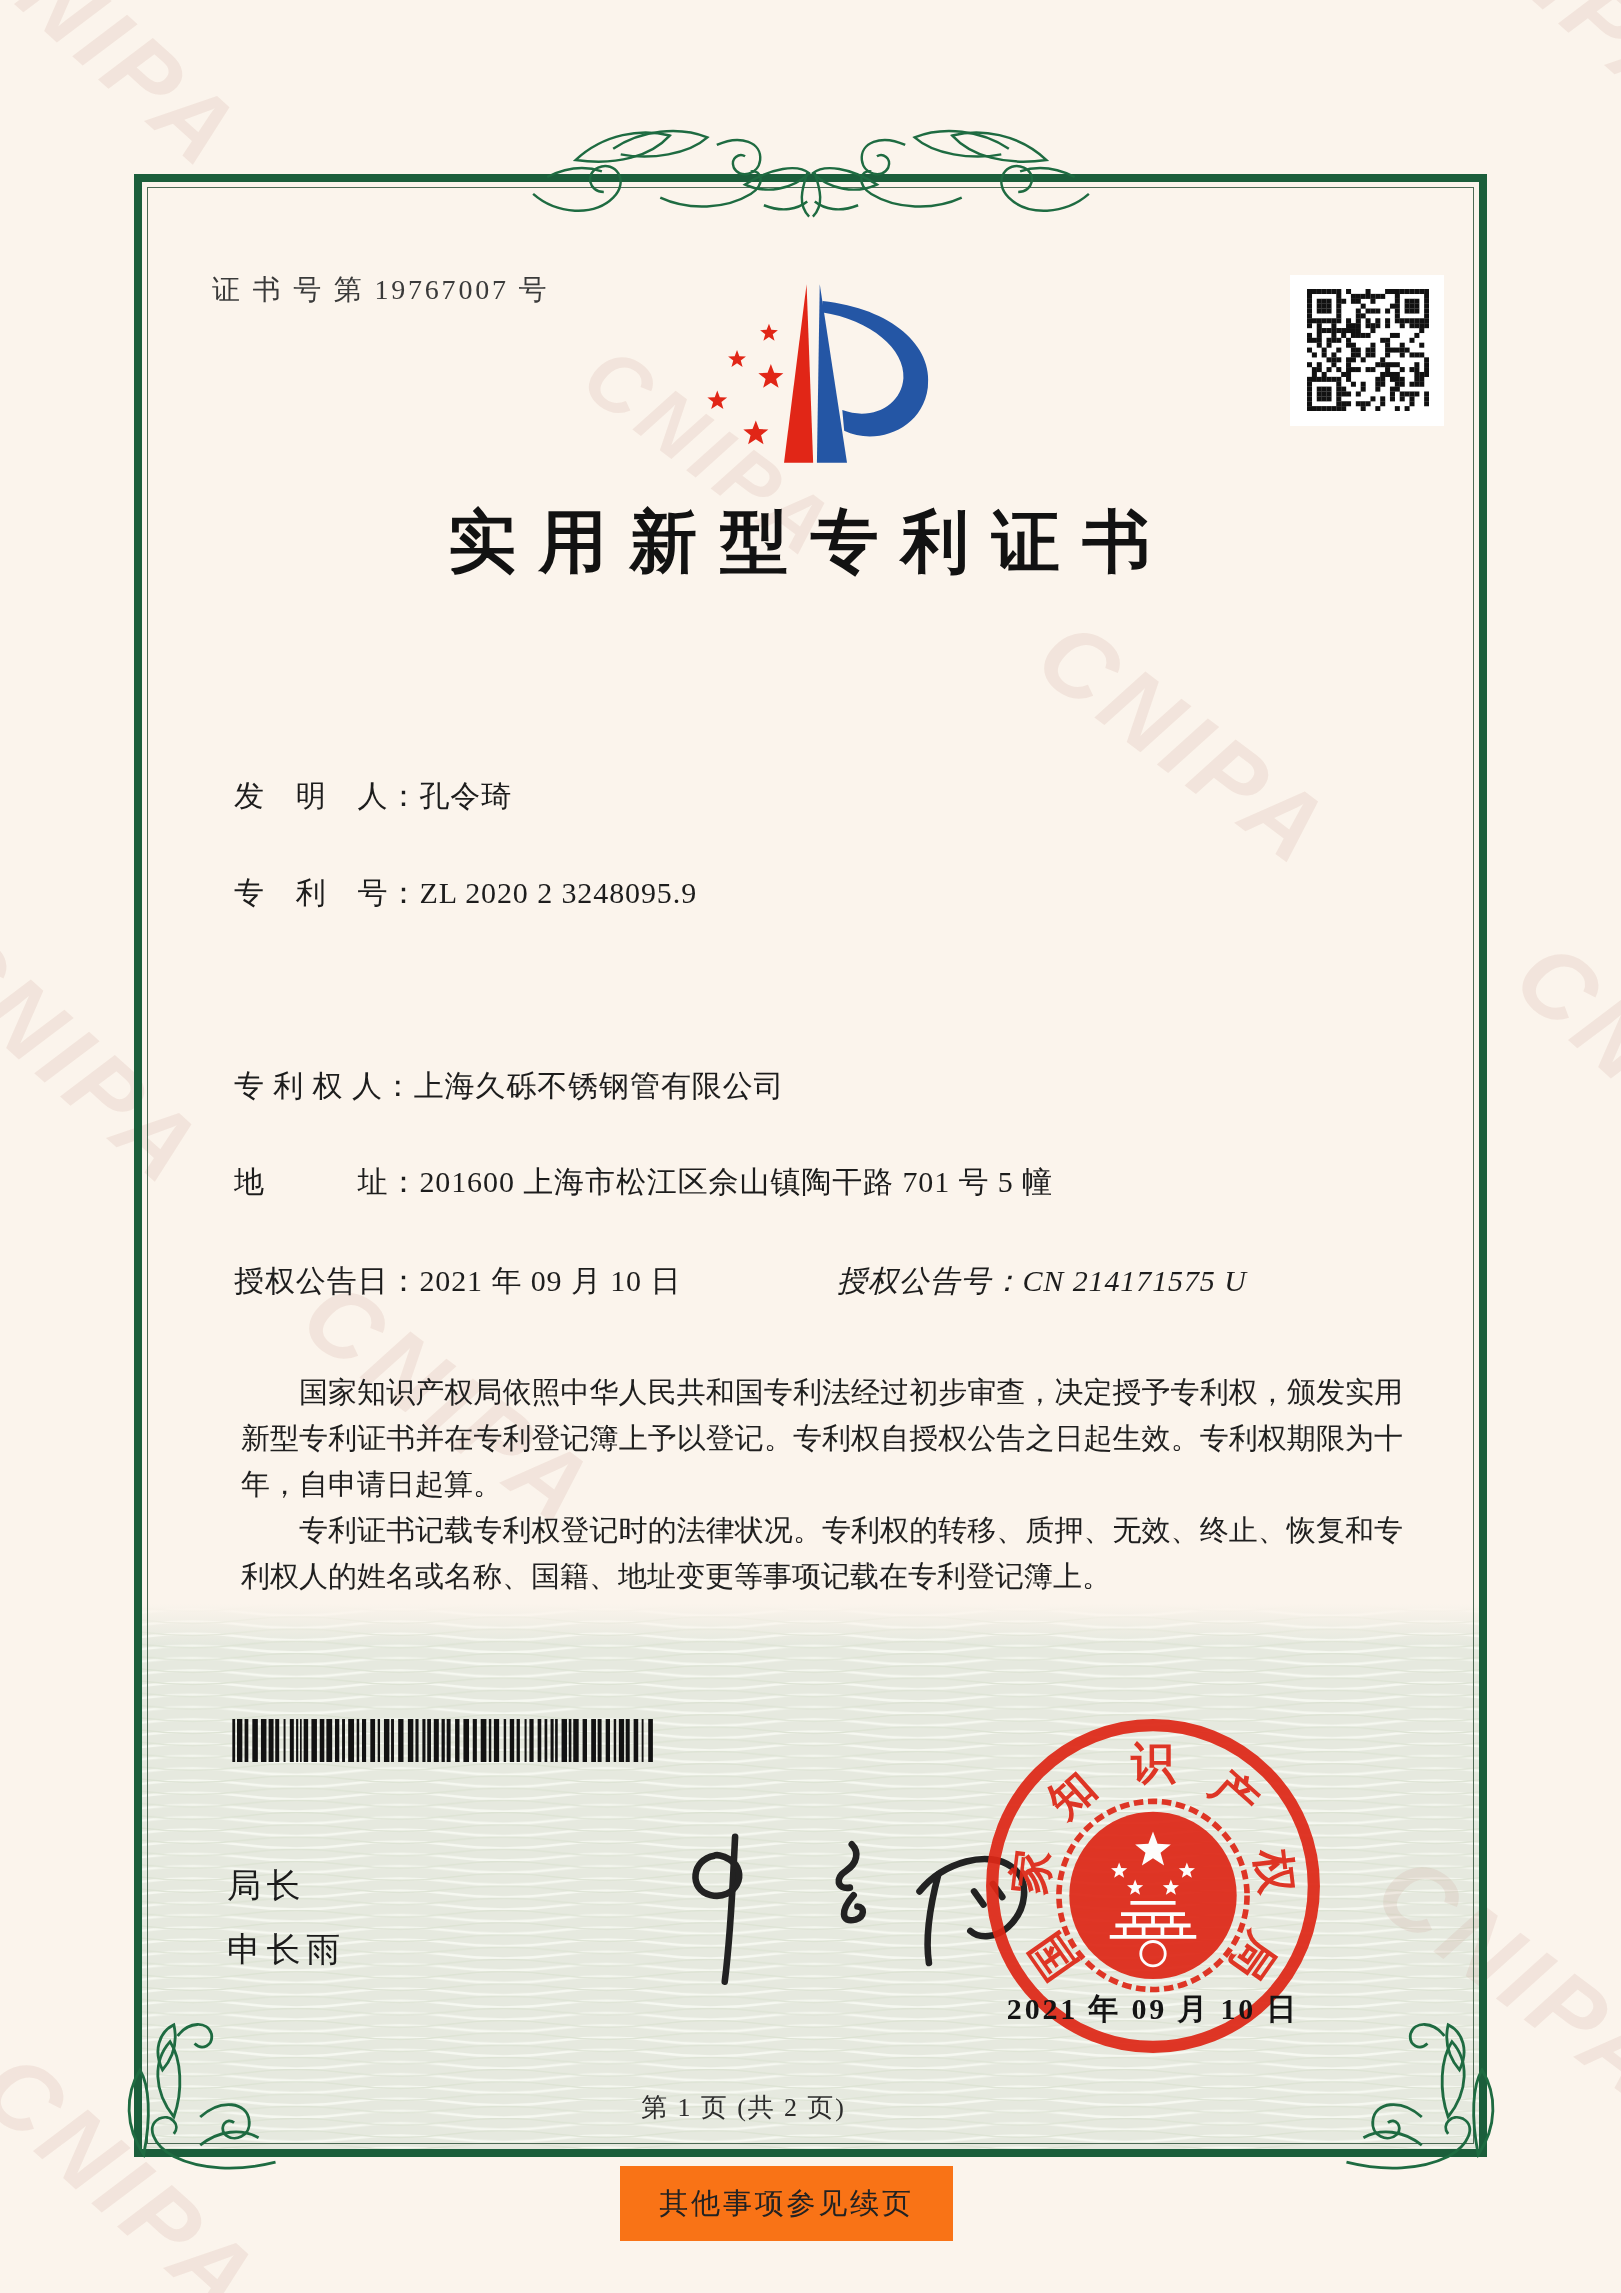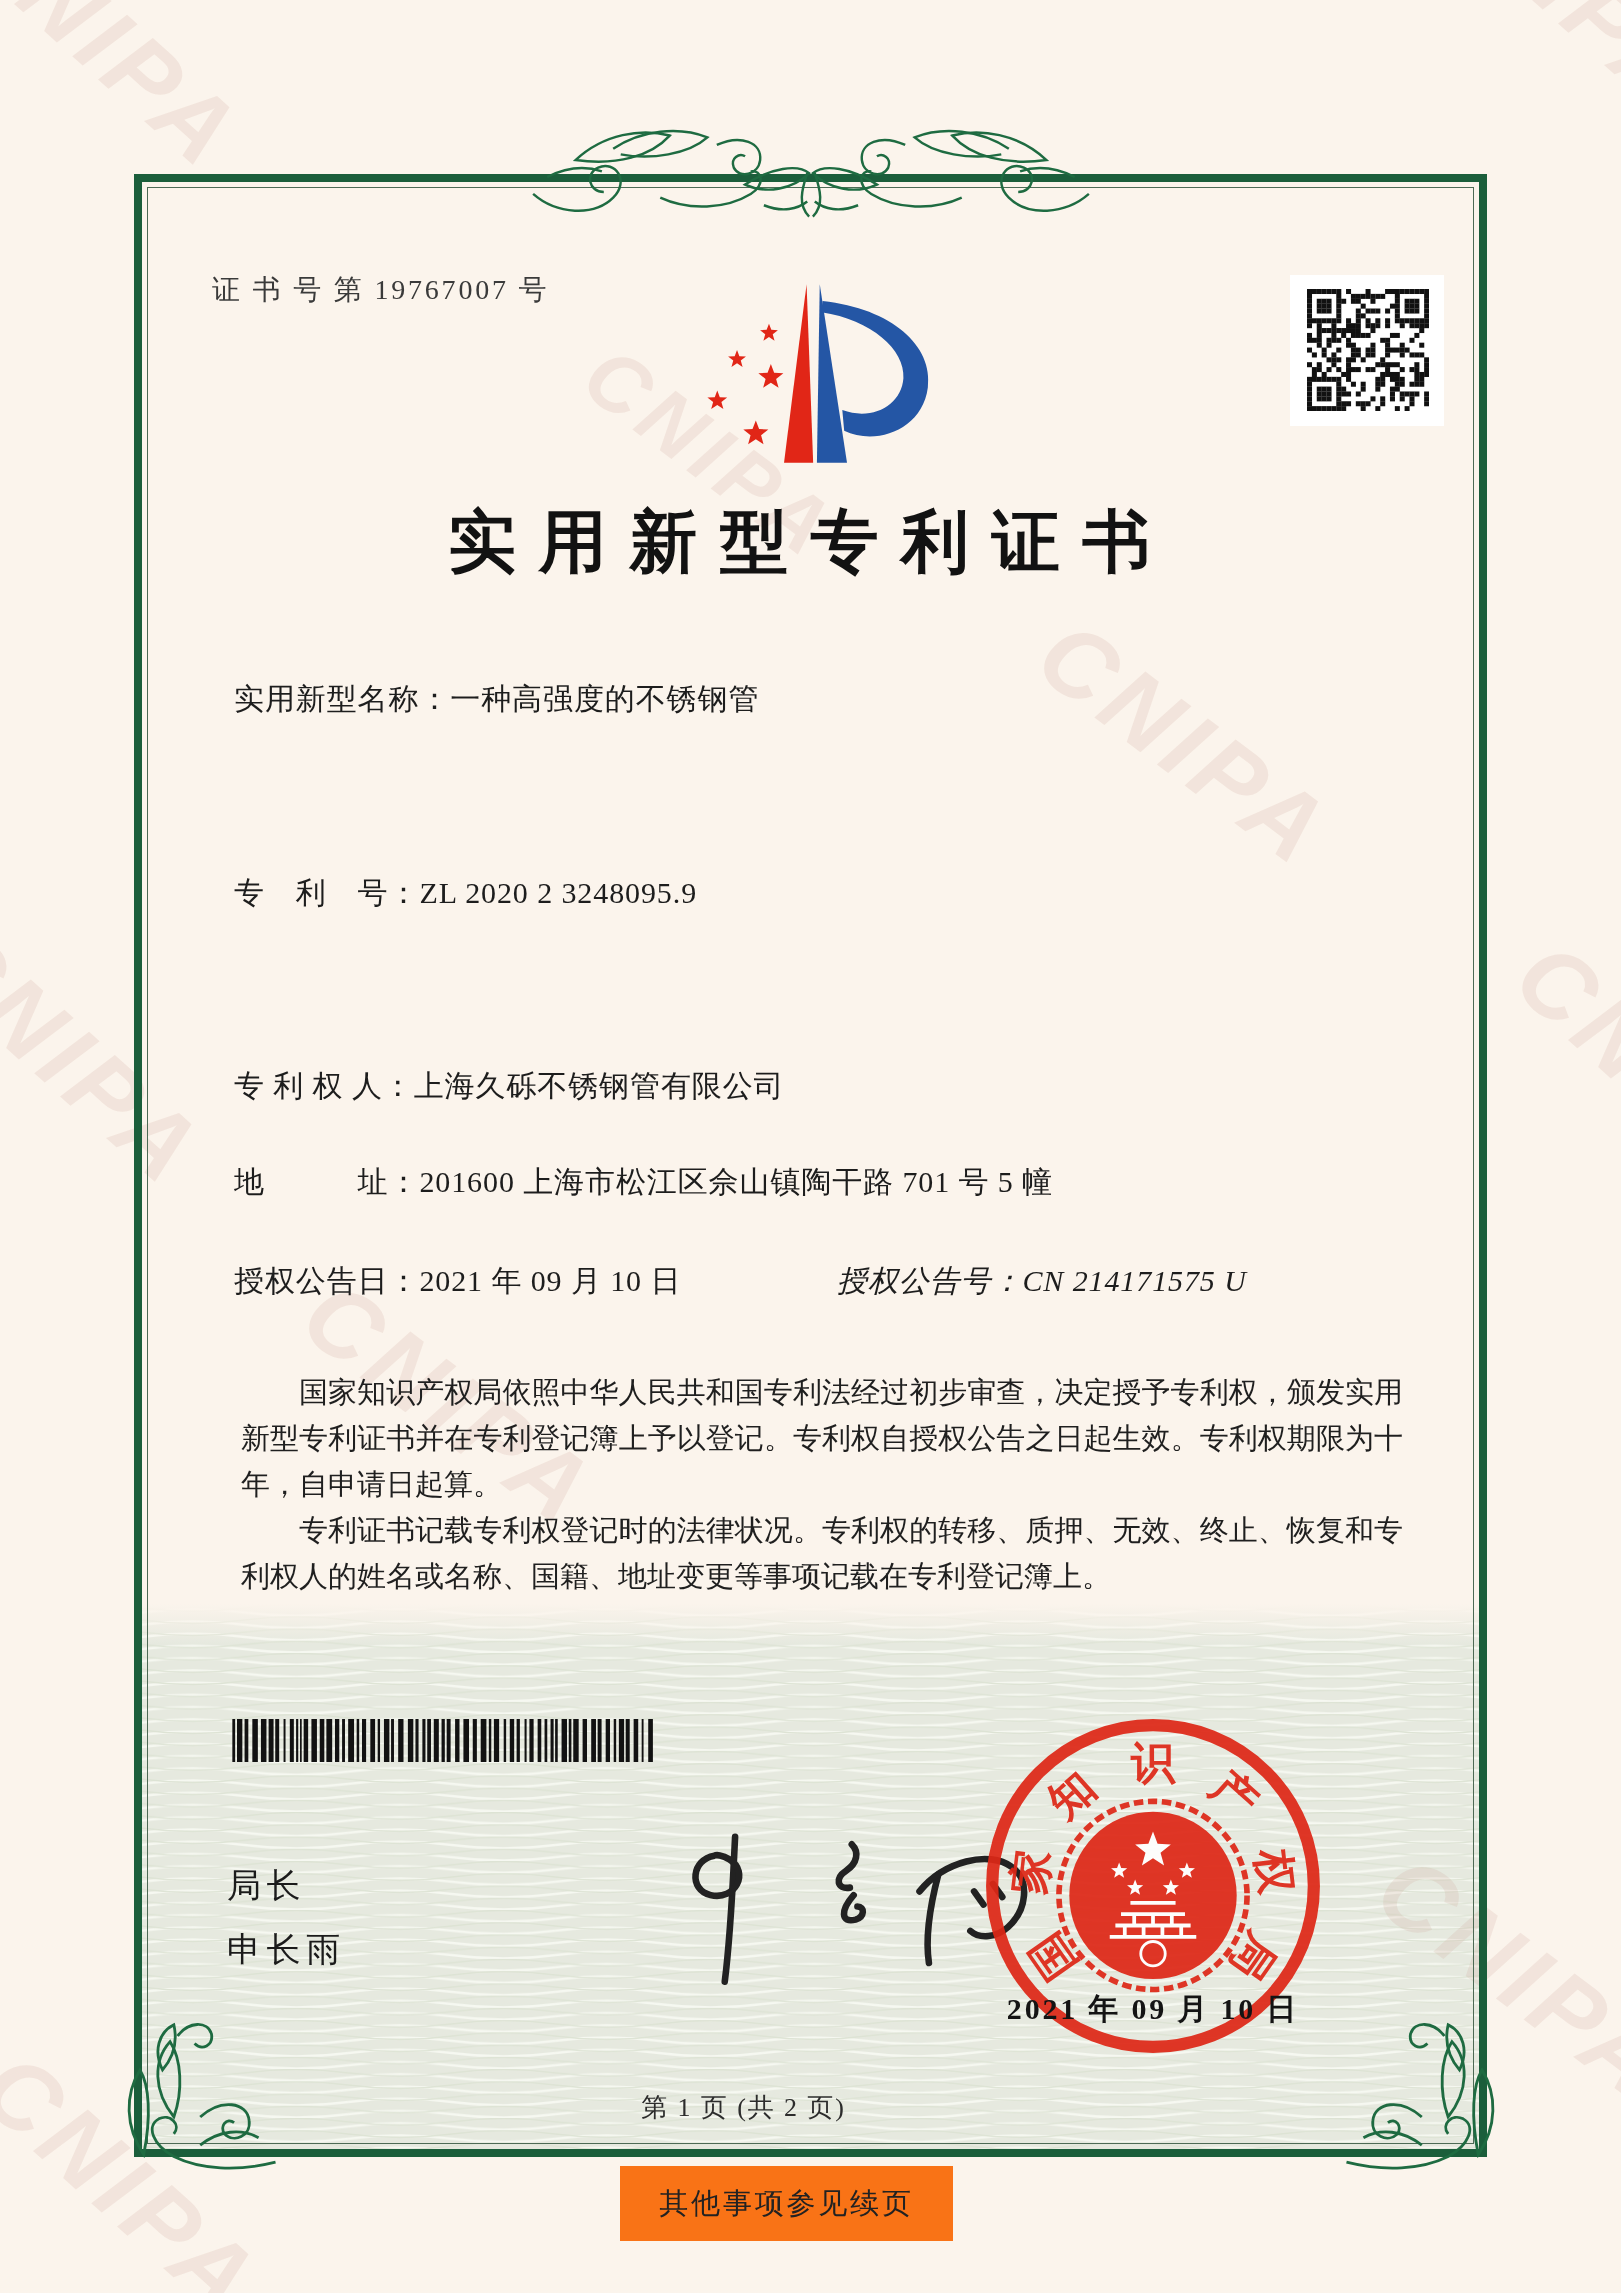--- a/index.html
+++ b/index.html
@@ -444,22 +444,22 @@
         <rect x="36.4" y="124.8" width="5.3500000000000005" height="5.3500000000000005"></rect>
         <rect x="57.2" y="124.8" width="5.3500000000000005" height="5.3500000000000005"></rect>
         <rect x="72.8" y="124.8" width="5.3500000000000005" height="5.3500000000000005"></rect>
         <rect x="93.6" y="124.8" width="5.3500000000000005" height="5.3500000000000005"></rect>
         <rect x="104.0" y="124.8" width="5.3500000000000005" height="5.3500000000000005"></rect>
       </svg>
   </div>
 
   <div class="abs title">实用新型专利证书</div>
 
-  <div class="abs field" style="top:679px;">
-    <span class="lab">实用新型名称：</span><span>一种高强度的不锈钢管</span>
+  <div class="abs field" style="top:776px;">
+    <span class="lab">发　明　人：</span><span>孔令琦</span>
   </div>
   <div class="abs field" style="top:873px;">
     <span class="lab">专　利　号：</span><span>ZL 2020 2 3248095.9</span>
   </div>
   <div class="abs field" style="top:1066px;">
     <span class="lab">专 利 权 人：</span><span>上海久砾不锈钢管有限公司</span>
   </div>
   <div class="abs field" style="top:1162px;">
     <span class="lab">地　　　址：</span><span>201600 上海市松江区佘山镇陶干路 701 号 5 幢</span>
   </div>

